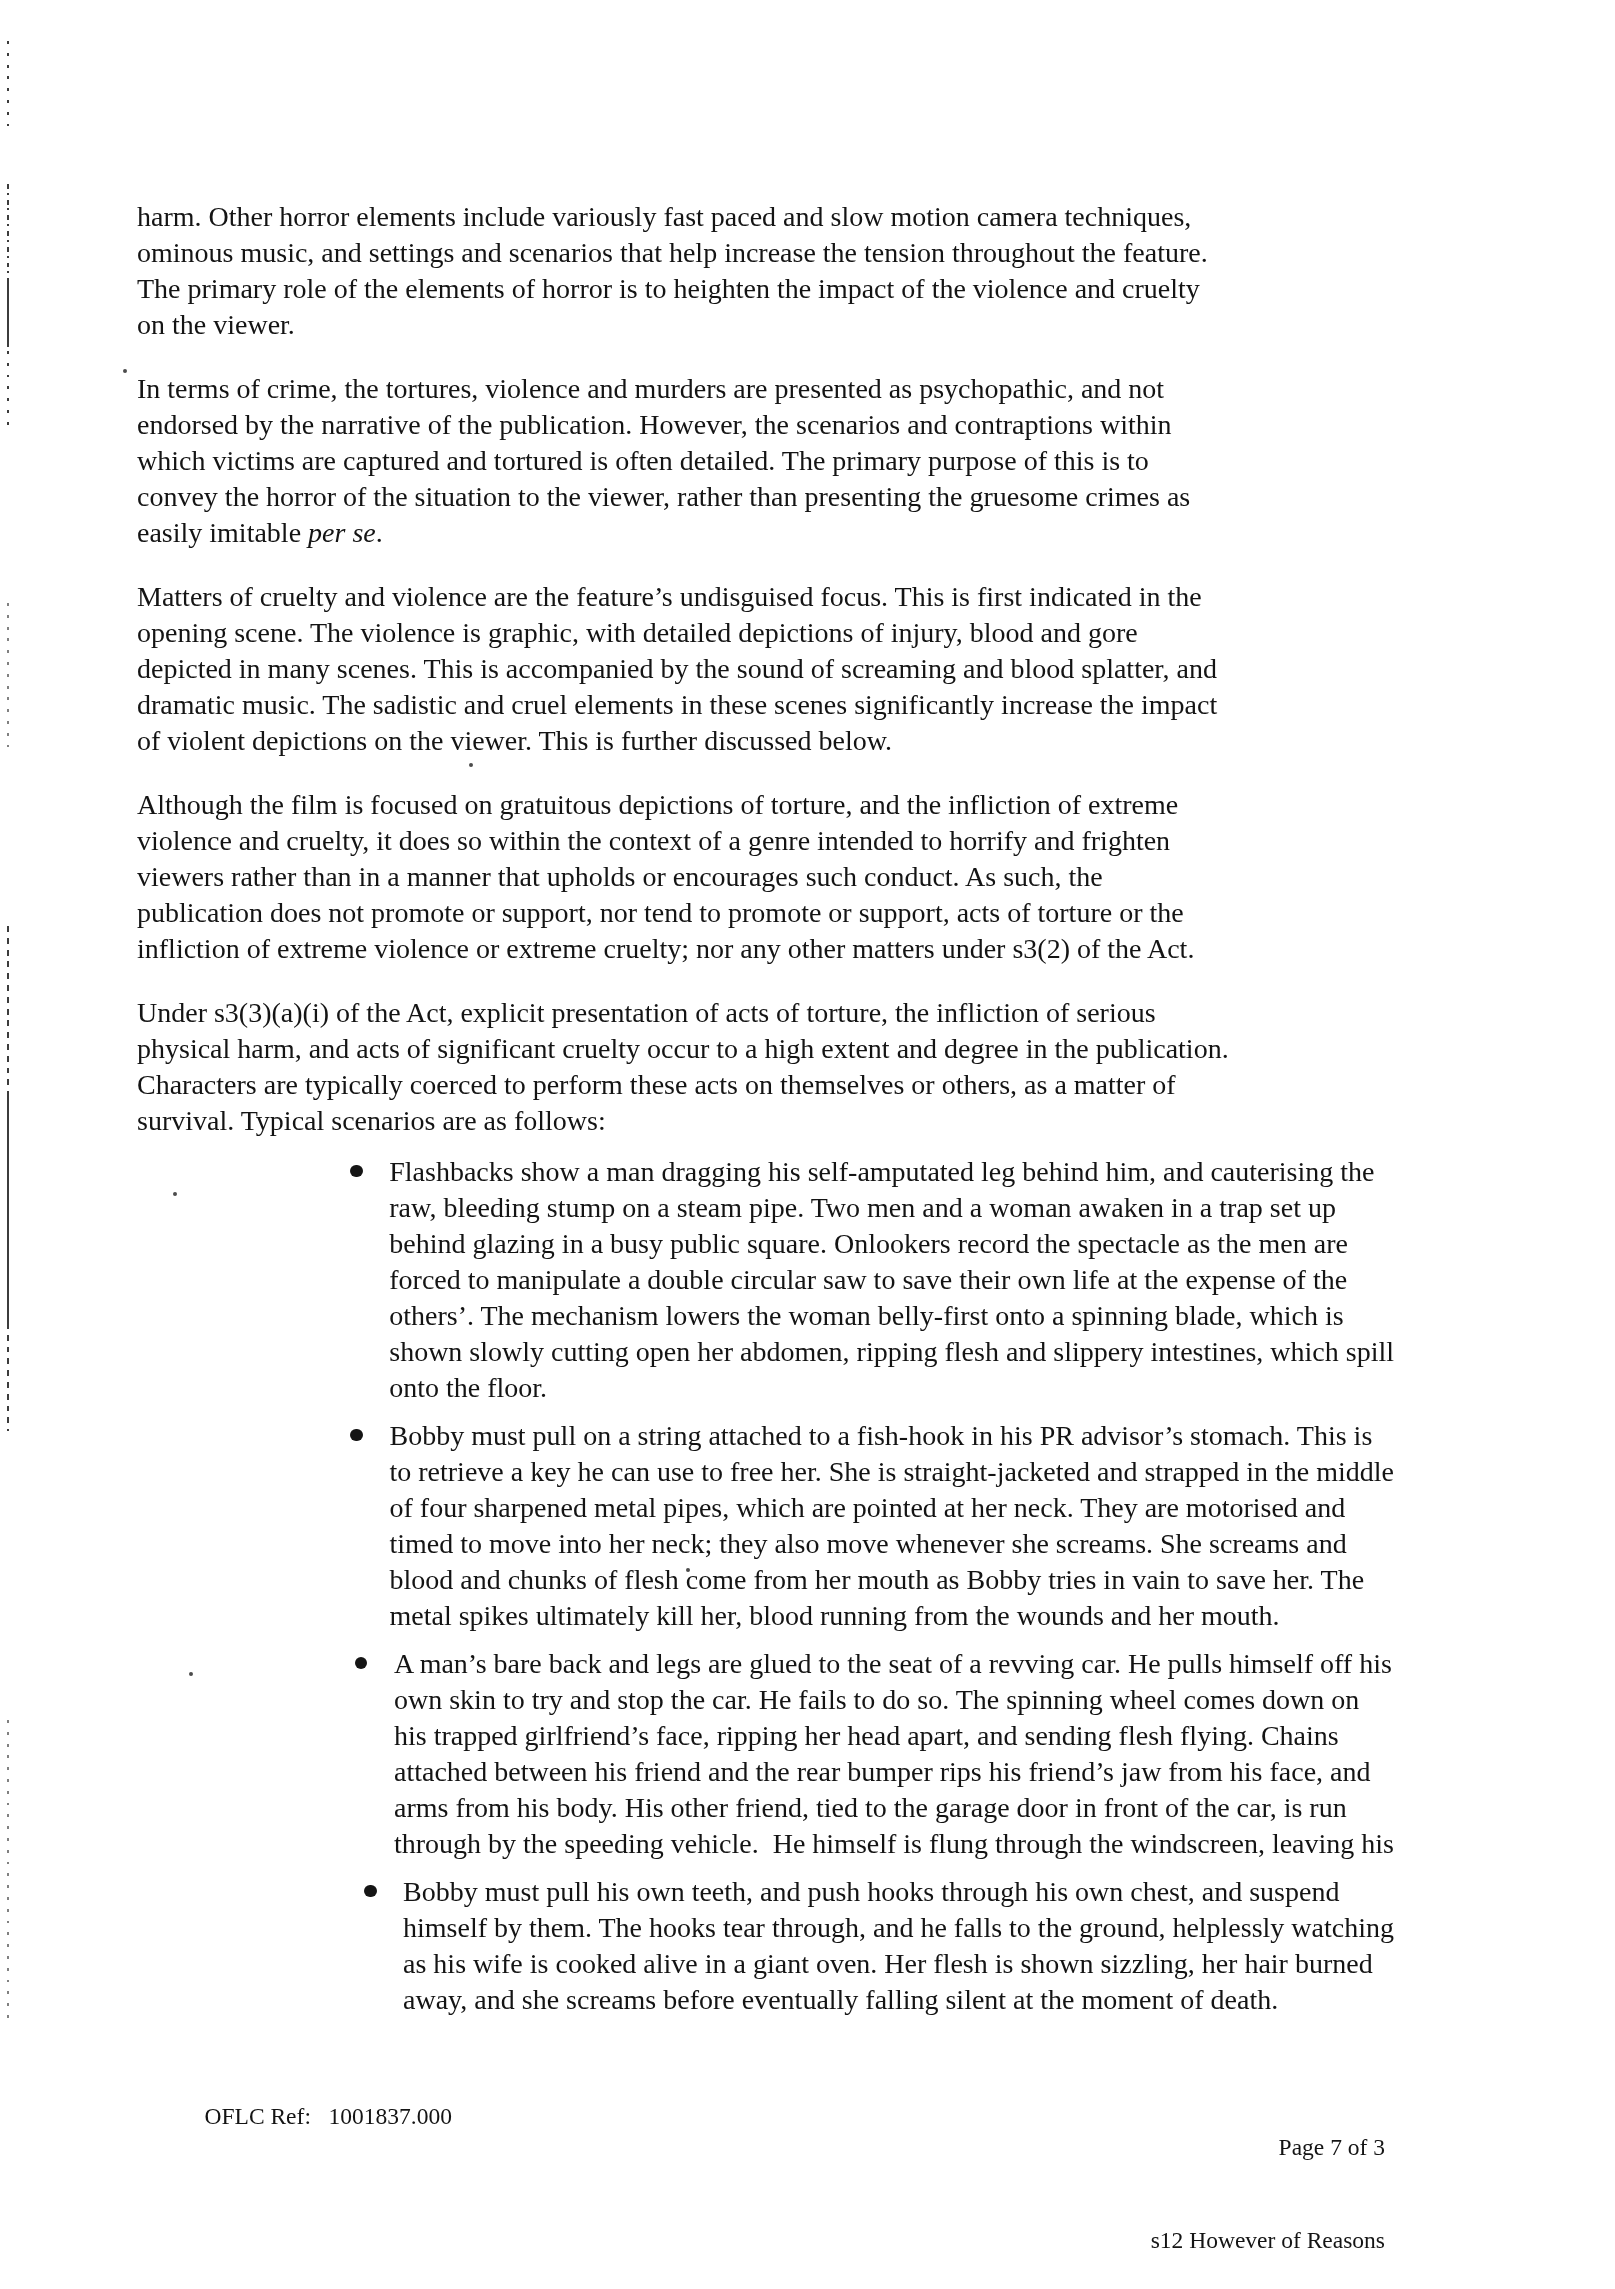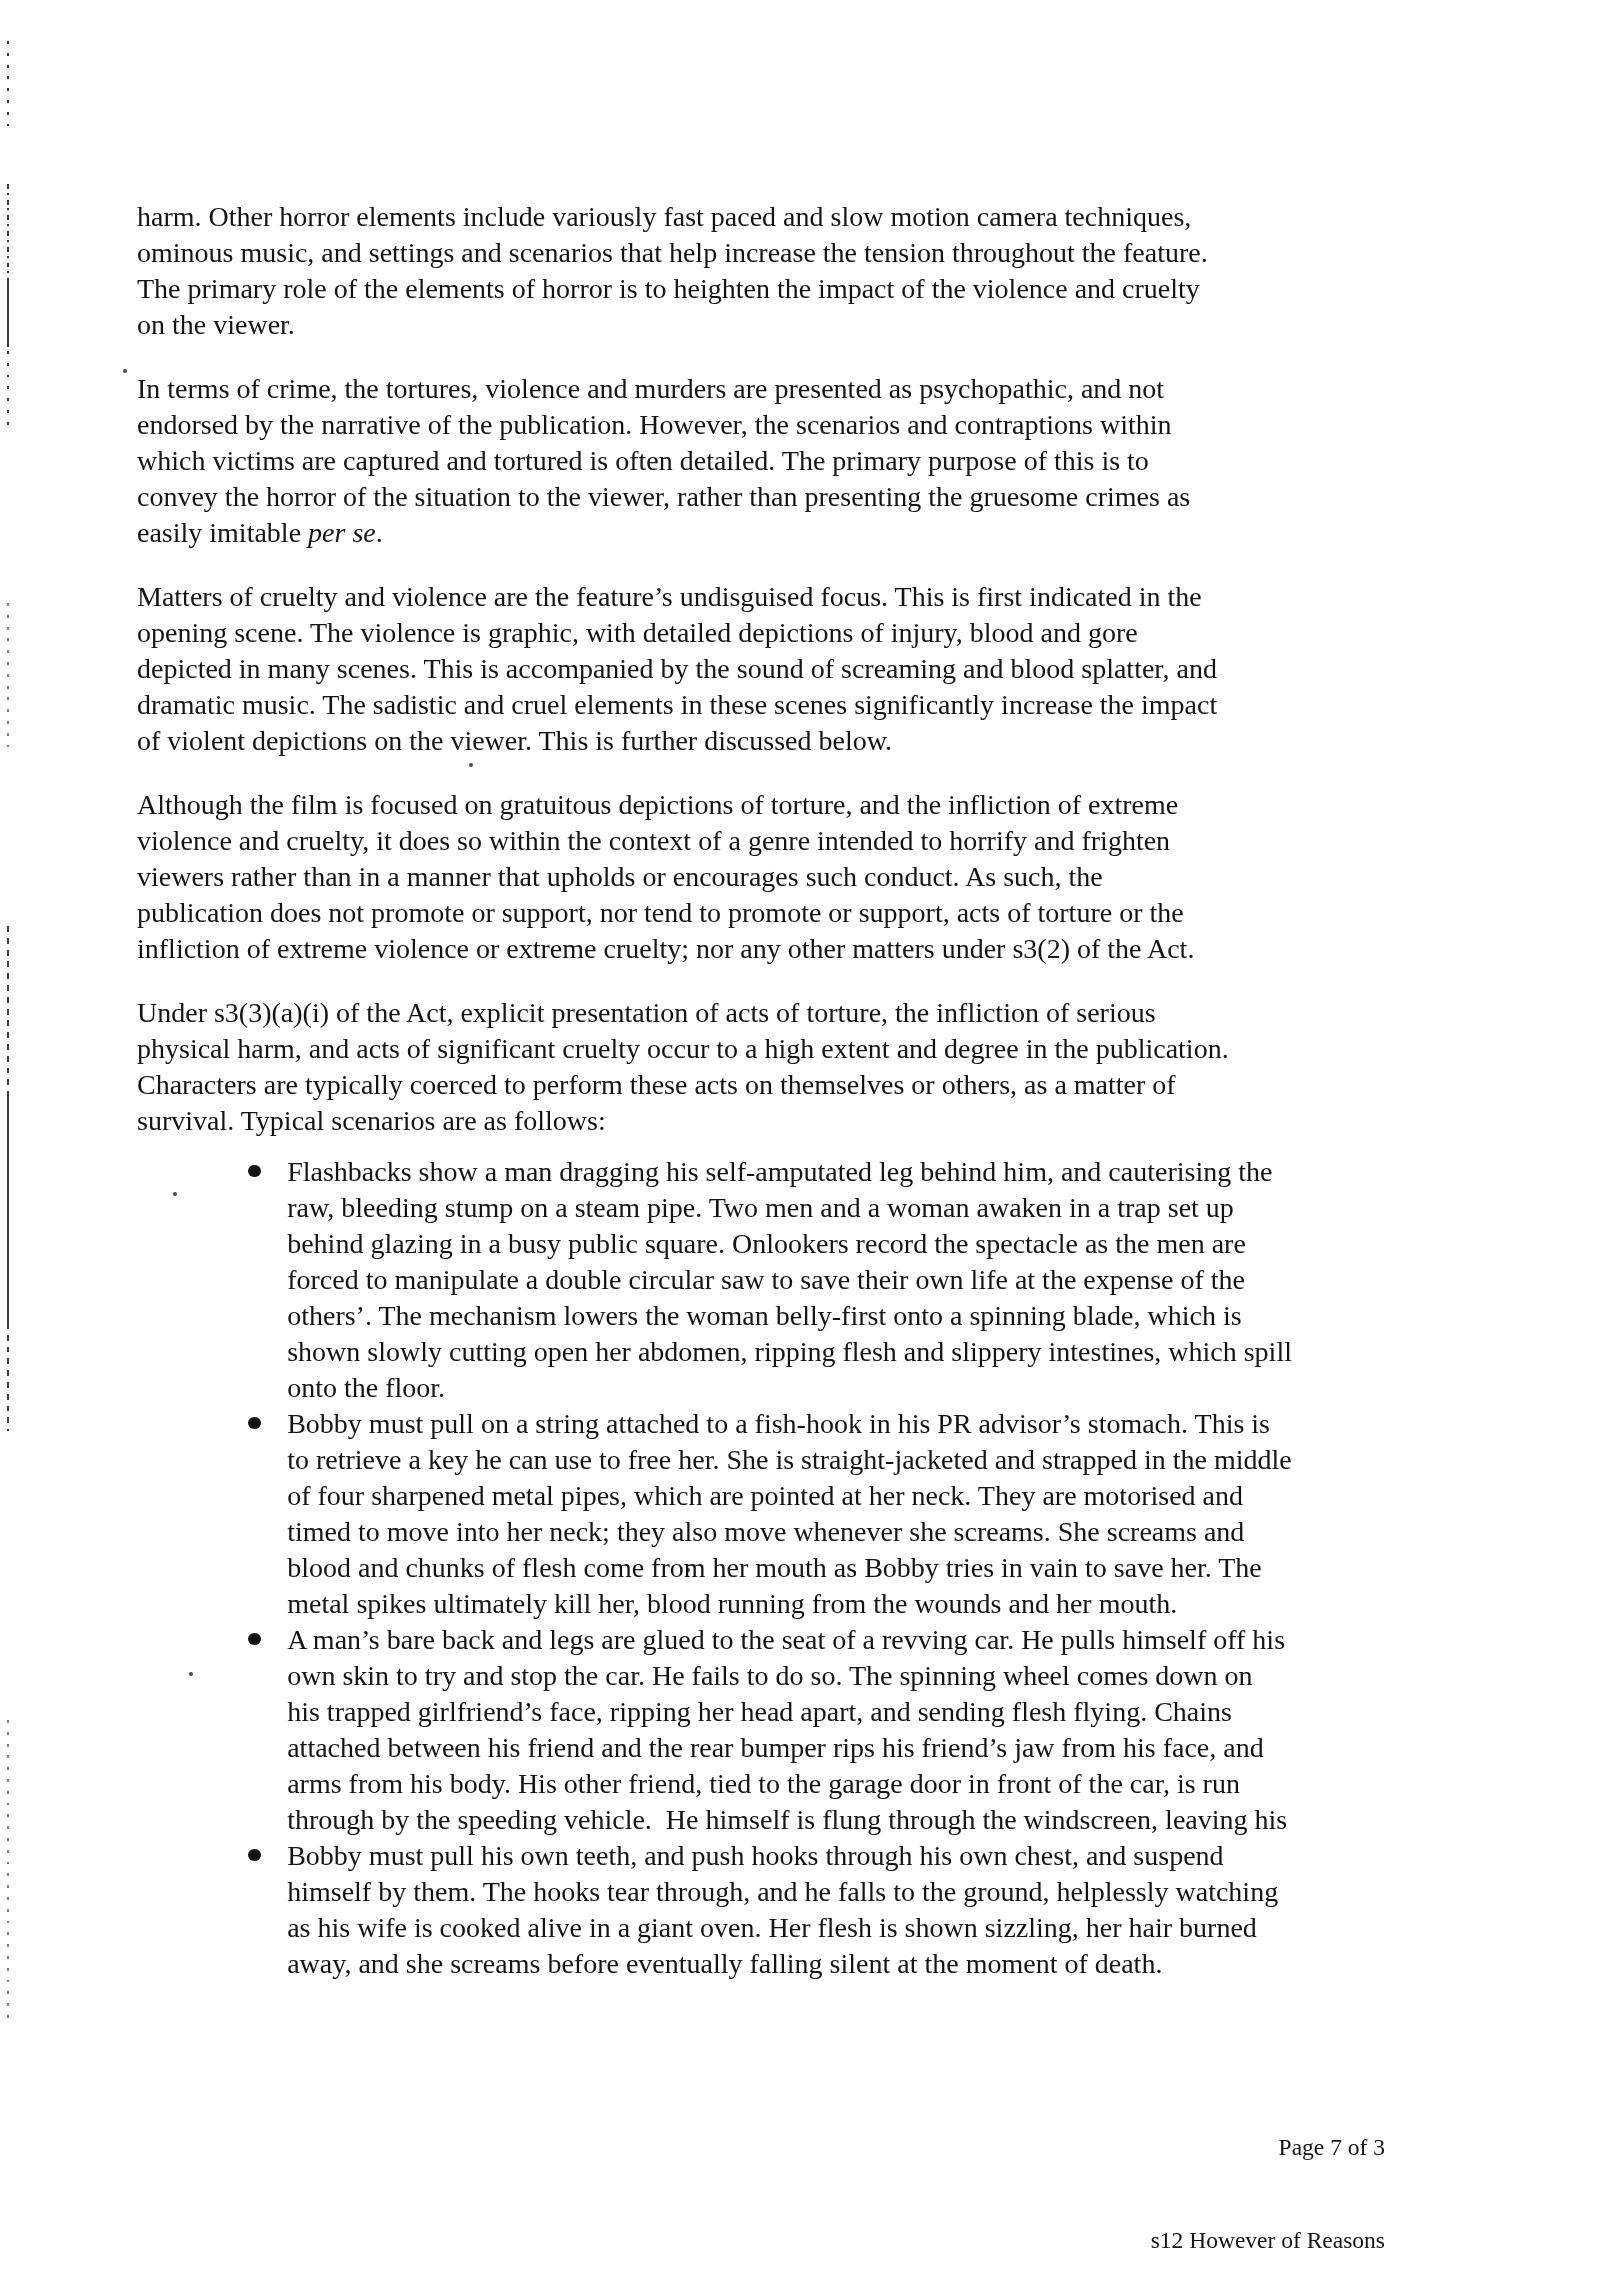--- a/index.html
+++ b/index.html
@@ -17,21 +17,21 @@
     left: 137px; top: 199px;
     width: 1269px;
     color: #141414;
     font-size: 28px;
     line-height: 36px;
   }
   .para { margin: 0 0 28px 0; white-space: pre; }
   .para.last { margin-bottom: 15px; }
   .para i { font-style: italic; margin-top: 24px; }
   ul.scenarios { list-style: none; margin: 0; padding: 0; }
-  ul.scenarios li { display: flex; padding-left: 111px; margin: 0; }
+  ul.scenarios li { display: flex; padding-left: 111px; margin: 12px; justify-content: flex-end; }
   .bullet {
     flex: 0 0 12.7px; width: 12.7px; height: 12.7px;
     border-radius: 50%;
     background: #151515;
     margin-top: 10.8px;
     margin-right: 26.5px;
   }
   .bullet-text { white-space: pre; }
   .footer-left {
     position: absolute; left: 181px; top: 2070px;
@@ -138,20 +138,23 @@
       <li>
         <span class="bullet"></span>
         <span class="bullet-text">Bobby must pull his own teeth, and push hooks through his own chest, and suspend
 himself by them. The hooks tear through, and he falls to the ground, helplessly watching
 as his wife is cooked alive in a giant oven. Her flesh is shown sizzling, her hair burned
 away, and she screams before eventually falling silent at the moment of death.</span>
       </li>
     </ul>
   </div>
 
+  <div class="footer-left">
+    <span>OFLC Ref:</span><span class="ref-value">1001837.000</span>
+  </div>
 
   <div class="footer-right">
     <div>Page 7 of 3</div>
     <div>s12 However of Reasons</div>
   </div>
 
 </div>
 
 
 </body></html>

